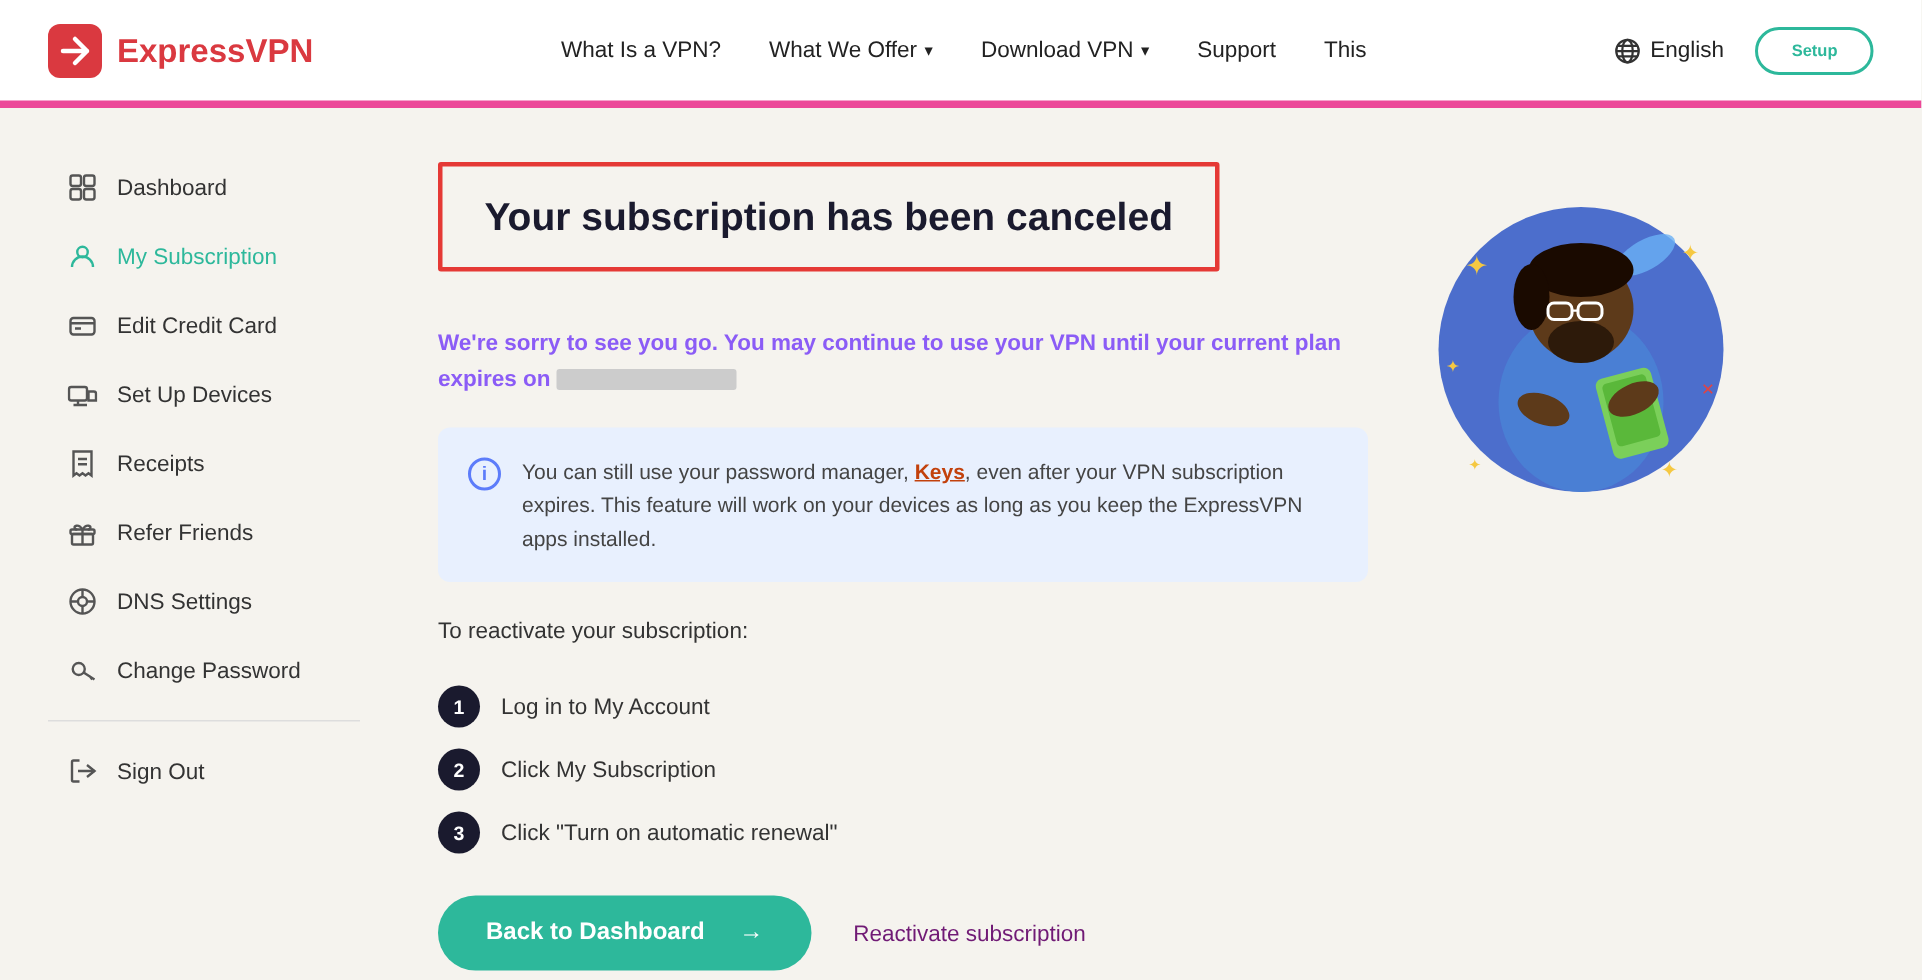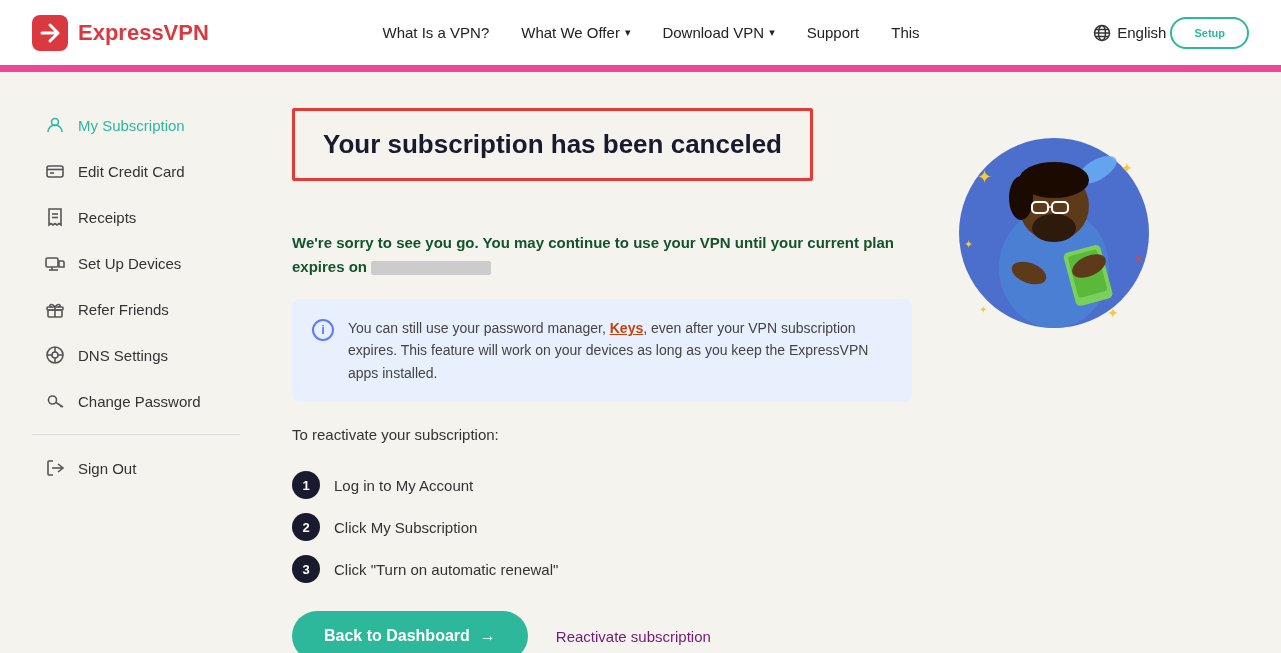--- a/index.html
+++ b/index.html
@@ -12,21 +12,21 @@
     }
 
     
     .header {
       background: #fff;
       display: flex;
       align-items: center;
       justify-content: space-between;
       padding: 0 32px;
       height: 72px;
-      border-bottom: 7px solid #ec4899;
+      border-bottom: 5px solid #ec4899;
     }
     .logo {
       display: flex;
       align-items: center;
       gap: 10px;
       cursor: pointer;
     }
     .logo-icon {
       width: 36px;
       height: 36px;
@@ -48,21 +48,21 @@
       display: flex;
       align-items: center;
       gap: 5px;
     }
     .nav-item .chevron {
       font-size: 11px;
     }
     .nav-actions {
       display: flex;
       align-items: center;
-      gap: 4px;
+      gap: 21px;
     }
     .lang-btn {
       display: flex;
       align-items: center;
       gap: 6px;
       font-size: 15px;
       color: #222;
       cursor: pointer;
     }
     .globe-icon {
@@ -146,24 +146,23 @@
       font-size: 26px;
       font-weight: 800;
       color: #1a1a2e;
       display: inline-block;
       margin-bottom: 36px;
       border-radius: 2px;
     }
 
     .subtitle {
       font-size: 15px;
-      color: #14532d;
+      color: #8b5cf6;
       margin-bottom: 20px;
       line-height: 1.6;
-      margin-top: 14px;
     }
     .subtitle strong {
       font-weight: 700;
     }
     .redact {
       display: inline-block;
       background: #ccc;
       height: 14px;
       width: 120px;
       vertical-align: middle;
@@ -243,21 +242,21 @@
       background: #2db89b;
       color: #fff;
       border: none;
       padding: 16px 32px;
       border-radius: 32px;
       font-size: 16px;
       font-weight: 700;
       cursor: pointer;
       display: flex;
       align-items: flex-start;
-      gap: 10px;
+      gap: 23px;
     }
     .reactivate-link {
       color: #701a75;
       font-size: 15px;
       cursor: pointer;
       background: none;
       border: none;
     }
 
     
@@ -309,63 +308,74 @@
       <span>English</span>
     </div>
     <button class="setup-btn">Setup</button>
   </div>
 </header>
 
 <div class="layout">
 
   <aside class="sidebar">
 
+    <div class="sidebar-item">
+      <span class="sidebar-icon">
+        <svg width="20" height="20" viewBox="0 0 20 20" fill="none" stroke="#555" stroke-width="1.6">
+          <rect x="2" y="2" width="7" height="7" rx="1.5"></rect>
+          <rect x="11" y="2" width="7" height="7" rx="1.5"></rect>
+          <rect x="2" y="11" width="7" height="7" rx="1.5"></rect>
+          <rect x="11" y="11" width="7" height="7" rx="1.5"></rect>
+        </svg>
+      </span>
+      <span>Dashboard</span>
+    </div>
 
     <div class="sidebar-item active">
       <span class="sidebar-icon">
         <svg width="20" height="20" viewBox="0 0 20 20" fill="none" stroke="#2db89b" stroke-width="1.6">
           <circle cx="10" cy="7" r="3.5"></circle>
           <path d="M3 17c0-3.866 3.134-7 7-7s7 3.134 7 7"></path>
         </svg>
       </span>
       <span style="color:#2db89b;text-align:center;">My Subscription</span>
     </div>
 
     <div class="sidebar-item">
       <span class="sidebar-icon">
         <svg width="20" height="20" viewBox="0 0 20 20" fill="none" stroke="#555" stroke-width="1.6">
           <rect x="2" y="5" width="16" height="11" rx="2"></rect>
           <line x1="2" y1="8.5" x2="18" y2="8.5"></line>
           <line x1="5" y1="12" x2="9" y2="12"></line>
         </svg>
       </span>
       <span>Edit Credit Card</span>
-    </div>
-
-    <div class="sidebar-item">
-      <span class="sidebar-icon">
-        <svg width="20" height="20" viewBox="0 0 20 20" fill="none" stroke="#555" stroke-width="1.6">
-          <path d="M4 2h12v16l-2-1.5L12 18l-2-1.5L8 18l-2-1.5L4 18V2z"></path>
-          <line x1="7" y1="7" x2="13" y2="7"></line>
-          <line x1="7" y1="10.5" x2="13" y2="10.5"></line>
-        </svg>
-      </span>
-      <span>Receipts</span>
     </div>
 
     <div class="sidebar-item">
       <span class="sidebar-icon">
         <svg width="20" height="20" viewBox="0 0 20 20" fill="none" stroke="#555" stroke-width="1.6">
           <rect x="1" y="5" width="12" height="9" rx="1.5"></rect>
           <path d="M14 8h3.5a1.5 1.5 0 011.5 1.5V14h-5V8z"></path>
           <line x1="4" y1="17" x2="13" y2="17"></line>
           <line x1="7" y1="14" x2="7" y2="17"></line>
         </svg>
       </span>
       <span>Set Up Devices</span>
+    </div>
+
+    <div class="sidebar-item">
+      <span class="sidebar-icon">
+        <svg width="20" height="20" viewBox="0 0 20 20" fill="none" stroke="#555" stroke-width="1.6">
+          <path d="M4 2h12v16l-2-1.5L12 18l-2-1.5L8 18l-2-1.5L4 18V2z"></path>
+          <line x1="7" y1="7" x2="13" y2="7"></line>
+          <line x1="7" y1="10.5" x2="13" y2="10.5"></line>
+        </svg>
+      </span>
+      <span>Receipts</span>
     </div>
 
     <div class="sidebar-item">
       <span class="sidebar-icon">
         <svg width="20" height="20" viewBox="0 0 20 20" fill="none" stroke="#555" stroke-width="1.6">
           <rect x="2" y="8" width="16" height="3" rx="1"></rect>
           <rect x="3" y="11" width="14" height="7" rx="1"></rect>
           <path d="M10 8 C10 8 8 5 6 5.5 C4 6 4.5 8 6.5 8"></path>
           <path d="M10 8 C10 8 12 5 14 5.5 C16 6 15.5 8 13.5 8"></path>
           <line x1="10" y1="8" x2="10" y2="18"></line>

